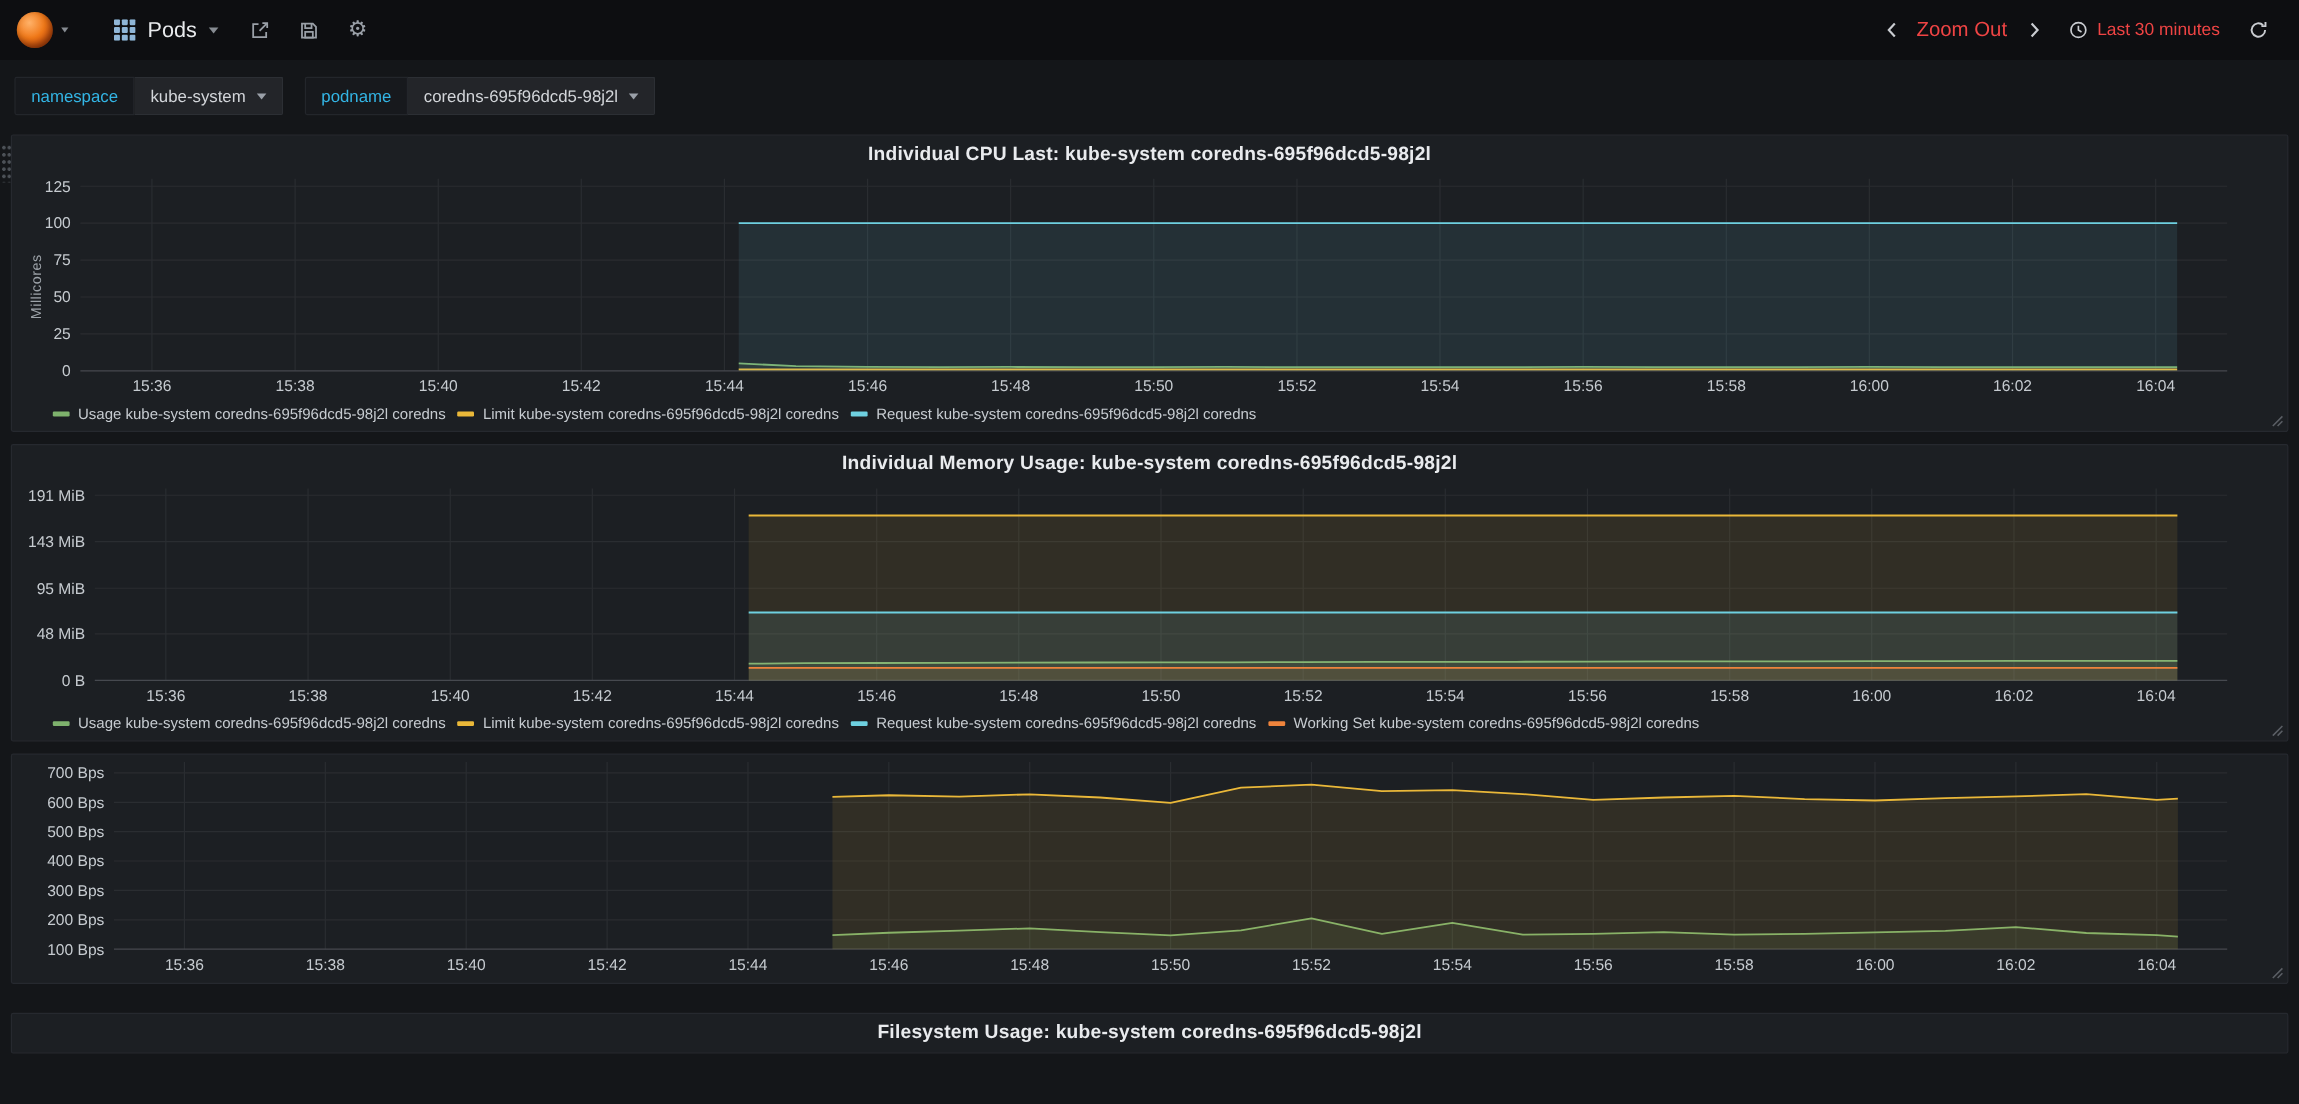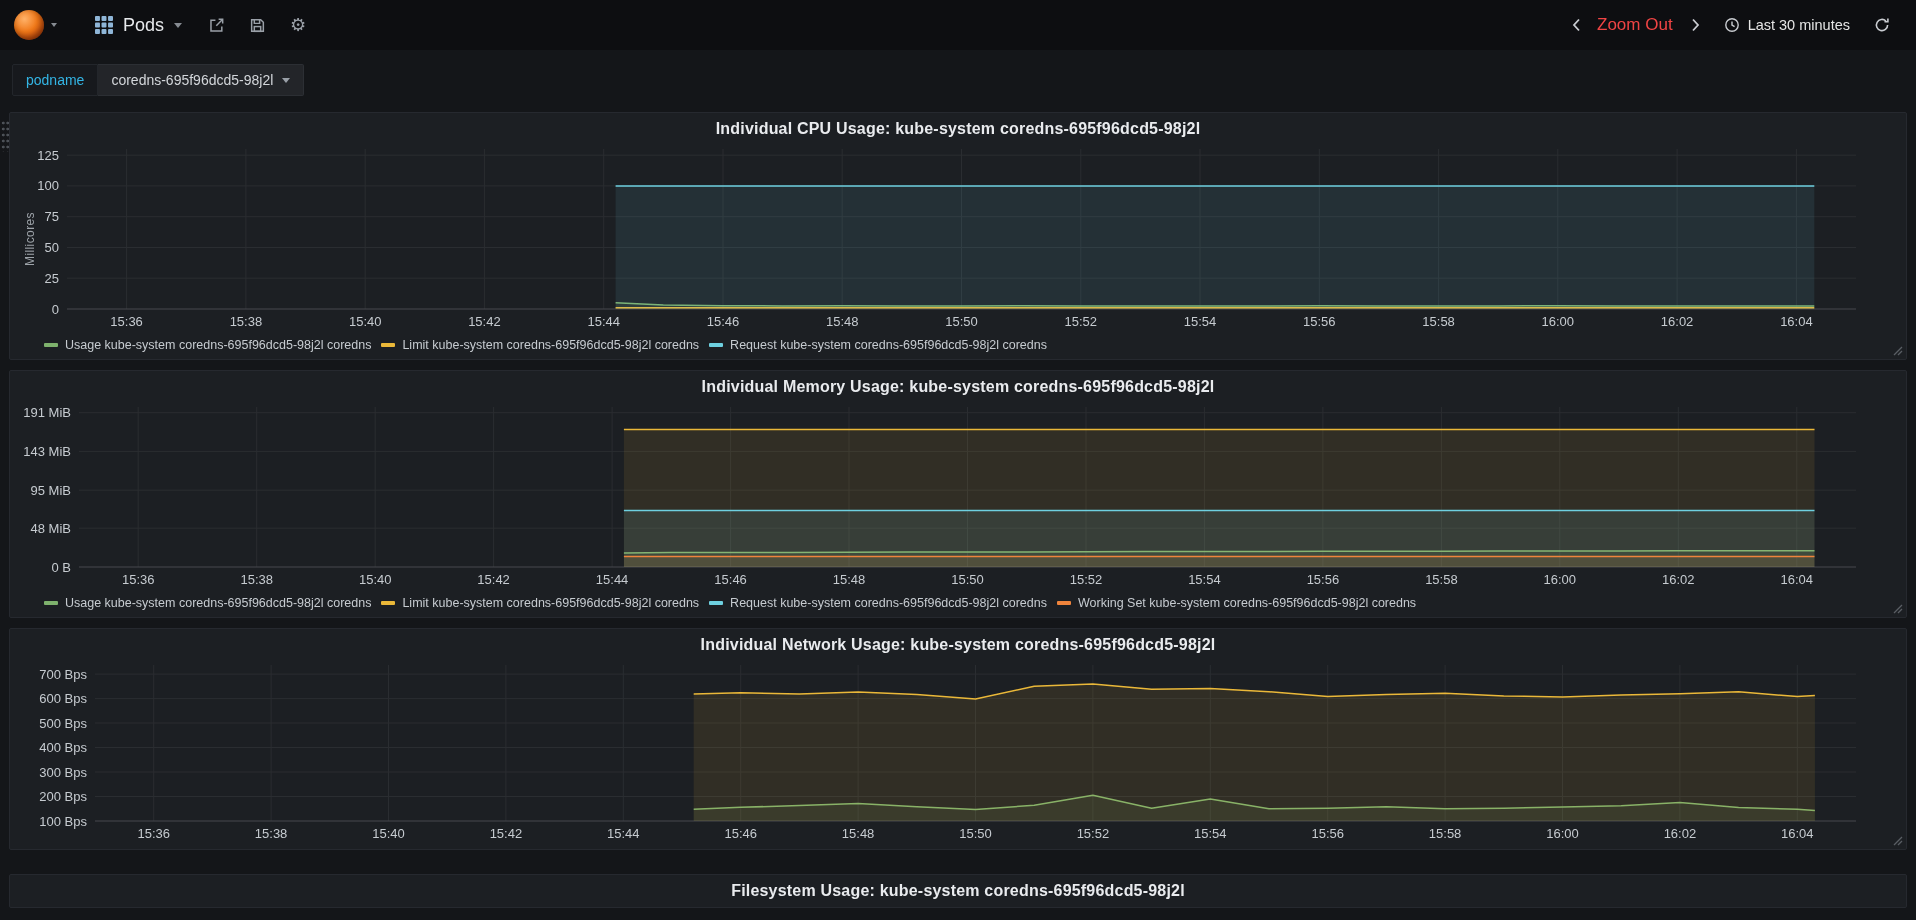--- a/index.html
+++ b/index.html
@@ -28,21 +28,21 @@
   .caret { width:0; height:0; border-left:4px solid transparent; border-right:4px solid transparent; border-top:5px solid #868b92; display:inline-block; }
   .caret.small { border-left-width:3.5px; border-right-width:3.5px; border-top-width:4.5px; }
   .dash-picker { display:flex; align-items:center; gap:10px; margin-left:18px; padding:6px 12px; cursor:pointer; }
   .dash-title { font-size:18px; color:#e8eaed; font-weight:400; }
   .nav-icon-btn {
     background:none; border:none; padding:7px 10px; cursor:pointer;
     display:flex; align-items:center; color:#9aa0a8; margin-left:4px;
   }
   .gear-glyph { font-family:"DejaVu Sans",sans-serif; font-size:18px; color:#9aa0a8; line-height:16px; }
   .zoom-label { font-size:17px; color:#ef4444; background:none; border:none; cursor:pointer; padding:6px 4px; }
-  .time-picker { display:flex; align-items:center; gap:8px; background:none; border:none; cursor:pointer; padding:6px 12px; color:#e5e5e5; font-size:14.5px; }
+  .time-picker { display:flex; align-items:center; gap:8px; background:none; border:none; cursor:pointer; padding:6px 12px; color:#ef4444; font-size:14.5px; }
   .nav-right .nav-icon-btn { margin-left:2px; }
   .refresh-btn { margin-left:12px; }
 
   
   .submenu { display:flex; align-items:center; gap:18px; padding:14px 12px 12px; }
   .variable { display:flex; align-items:stretch; }
   .var-label {
     background:#17191d; color:#33b5e5; font-size:14px;
     padding:7px 13px; border:1px solid #23262b; border-radius:2px 0 0 2px;
     display:flex; align-items:center; cursor:pointer;
@@ -157,34 +157,41 @@
       <svg width="16" height="16" viewBox="0 0 16 16" fill="none" stroke="#c9ccd1" stroke-width="1.6">
         <path d="M13.6 8a5.6 5.6 0 1 1-1.7-4"></path>
           <path d="M13.9 1.4v3.4h-3.4"></path>
       </svg>
     </button>
   </div>
 </header>
 
 <div class="submenu">
   <div class="variable">
+    <span class="var-label">namespace</span>
+    <span class="var-value">
+      <span>kube-system</span>
+      <span class="caret"></span>
+    </span>
+  </div>
+  <div class="variable">
     <span class="var-label">podname</span>
     <span class="var-value">
       <span>coredns-695f96dcd5-98j2l</span>
       <span class="caret"></span>
     </span>
   </div>
 </div>
 
 <div class="row-handle" title=""></div>
 
 <div class="dashboard">
 
   <section class="panel">
-    <div class="panel-title">Individual CPU Usage: kube-system coredns-695f96dcd5-98j2l</div>
+    <div class="panel-title">Individual CPU Last: kube-system coredns-695f96dcd5-98j2l</div>
     <div class="chart">
         <svg width="1876" height="192">
           <line class="grid" x1="106.6" y1="6" x2="106.6" y2="166"></line>
           <text class="tick" x="106.6" y="183" text-anchor="middle">15:36</text>
           <line class="grid" x1="225.9" y1="6" x2="225.9" y2="166"></line>
           <text class="tick" x="225.9" y="183" text-anchor="middle">15:38</text>
           <line class="grid" x1="345.2" y1="6" x2="345.2" y2="166"></line>
           <text class="tick" x="345.2" y="183" text-anchor="middle">15:40</text>
           <line class="grid" x1="464.4" y1="6" x2="464.4" y2="166"></line>
           <text class="tick" x="464.4" y="183" text-anchor="middle">15:42</text>
@@ -300,21 +307,20 @@
         <span class="legend-item"><i class="swatch" style="background:#eab839"></i>Limit kube-system coredns-695f96dcd5-98j2l coredns</span>
         <span class="legend-item"><i class="swatch" style="background:#6ed0e0"></i>Request kube-system coredns-695f96dcd5-98j2l coredns</span>
         <span class="legend-item"><i class="swatch" style="background:#ef843c"></i>Working Set kube-system coredns-695f96dcd5-98j2l coredns</span>
       </div>
     <svg class="resize-handle" width="11" height="11" viewBox="0 0 11 11">
       <path d="M10 2 2 10 M10 6 6 10" stroke="#5a5e64" stroke-width="1.3" fill="none"></path>
     </svg>
   </section>
 
   <section class="panel">
-    <div class="panel-title">Individual Network Usage: kube-system coredns-695f96dcd5-98j2l</div>
     <div class="chart chart-sm">
         <svg width="1876" height="188">
           <line class="grid" x1="133.7" y1="6" x2="133.7" y2="162"></line>
           <text class="tick" x="133.7" y="179" text-anchor="middle">15:36</text>
           <line class="grid" x1="251.1" y1="6" x2="251.1" y2="162"></line>
           <text class="tick" x="251.1" y="179" text-anchor="middle">15:38</text>
           <line class="grid" x1="368.5" y1="6" x2="368.5" y2="162"></line>
           <text class="tick" x="368.5" y="179" text-anchor="middle">15:40</text>
           <line class="grid" x1="485.9" y1="6" x2="485.9" y2="162"></line>
           <text class="tick" x="485.9" y="179" text-anchor="middle">15:42</text>

